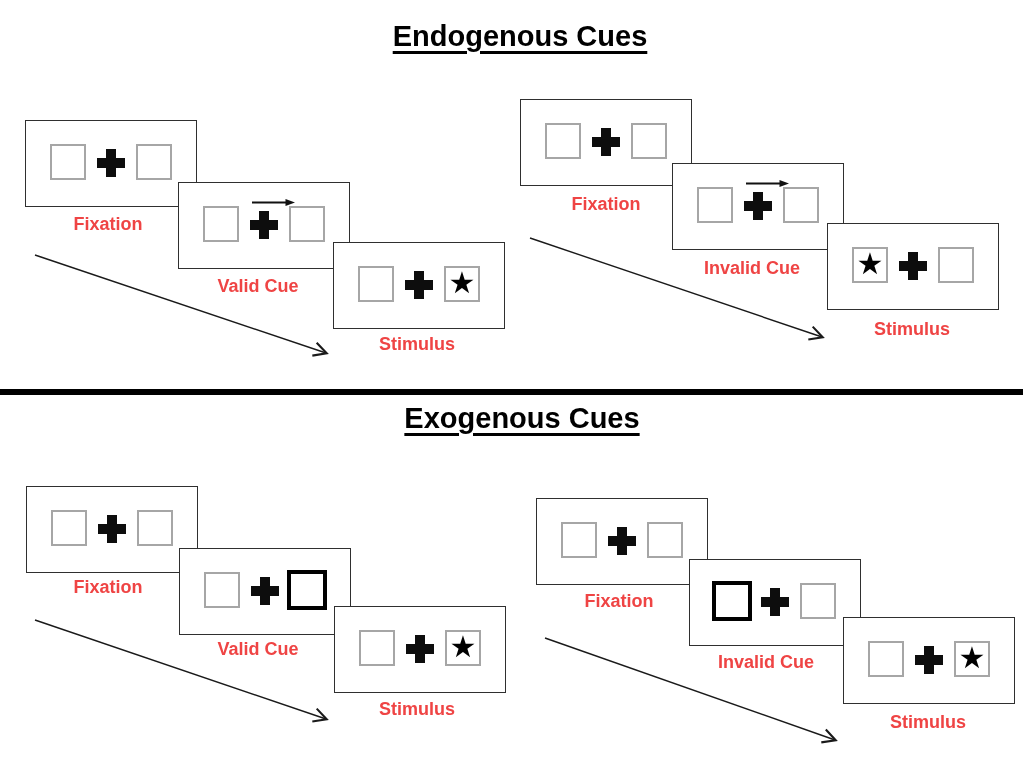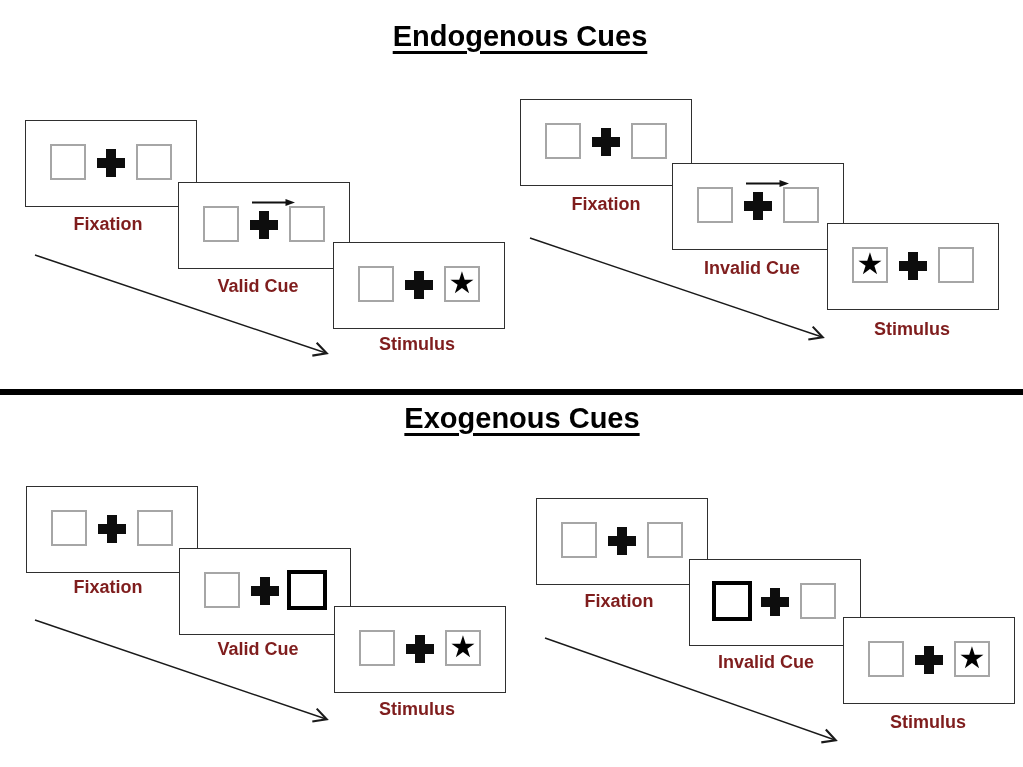--- a/index.html
+++ b/index.html
@@ -28,21 +28,21 @@
   .plus::before{content:"";position:absolute;left:0;top:9px;width:28px;height:10px;background:#0d0d0d;}
   .plus::after{content:"";position:absolute;left:9px;top:0;width:10px;height:28px;background:#0d0d0d;}
   .cue-arrow{position:absolute;left:72px;top:13px;}
   .star{
     position:absolute;left:0;top:-1px;width:100%;height:100%;
     display:flex;align-items:center;justify-content:center;
     font-family:"DejaVu Sans",sans-serif;font-size:30px;line-height:1;color:#000;
   }
   .lbl{
     position:absolute;transform:translateX(-50%);
-    font-size:18px;font-weight:bold;color:#7f1d1d;white-space:nowrap;z-index:3;
+    font-size:18px;font-weight:bold;color:#ef4444;white-space:nowrap;z-index:3;
   }
   #flow-arrows{position:absolute;left:0;top:0;z-index:1;}
 </style>
 </head>
 <body>
 
 <div id="canvas">
 
   <svg id="flow-arrows" width="1023" height="767">
     <defs>

